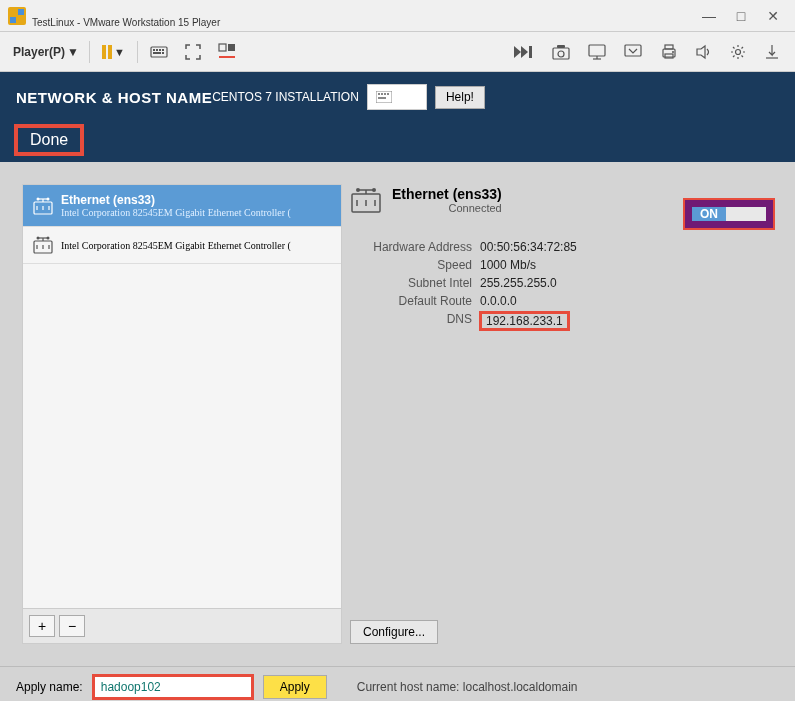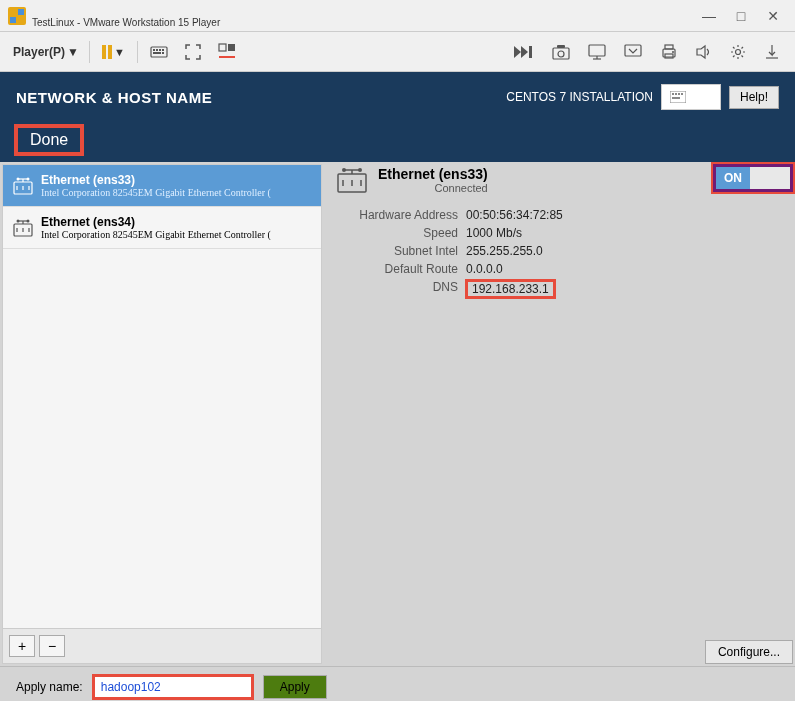--- a/index.html
+++ b/index.html
@@ -74,21 +74,20 @@
       display: flex; align-items: center; gap: 4px;
     }
 
     
     .section-header {
       background: #1a3a5c;
       color: white;
       padding: 8px 16px;
       display: flex;
       align-items: center;
-      justify-content: space-between;
       height: 50px;
     }
     .section-header-left {
       font-size: 15px; font-weight: bold; letter-spacing: 0.5px;
     }
     .section-header-right {
       display: flex; align-items: center; gap: 8px;
       font-size: 12px;
     }
     .lang-selector {
@@ -128,22 +127,22 @@
     .main-content {
       background: #d4d4d4;
       display: flex;
       flex-direction: column;
       height: calc(701px - 32px - 40px - 50px - 34px);
     }
 
     .content-area {
       display: flex;
       flex: 1;
-      padding: 2px;
-      gap: 14px;
+      padding: 22px;
+      gap: 8px;
     }
 
     
     .network-list {
       width: 320px;
       background: #f5f5f5;
       border: 1px solid #ccc;
       display: flex;
       flex-direction: column;
     }
@@ -196,25 +195,26 @@
     }
     .detail-title-area {
       display: flex; align-items: center; gap: 10px;
     }
     .detail-icon {
       width: 32px; height: 32px;
     }
     .detail-title { font-size: 14px; font-weight: bold; }
     .detail-subtitle { font-size: 11px; color: #555; text-align: right; }
     .on-toggle {
-      border: 3px solid #701a75;
+      border: 7px solid #701a75;
       display: flex;
       align-items: flex-start;
       height: 28px;
       outline: 2px solid #e74c3c;
+      margin-top: 16px;
     }
     .on-label {
       background: #5b9bd5;
       color: white;
       padding: 0 8px;
       height: 100%;
       display: flex; align-items: center;
       font-size: 12px; font-weight: bold;
     }
     .toggle-slider {
@@ -236,21 +236,21 @@
     .detail-value { color: #222; }
     .detail-value.highlight {
       border: 2px solid #e74c3c;
       outline: 1px solid #e74c3c;
       padding: 0 4px;
     }
 
     .configure-btn-area {
       margin-top: auto;
       display: flex;
-      justify-content: flex-end;
+      justify-content: flex-start;
       padding-top: 10px;
     }
     .configure-btn {
       background: #e8e8e8;
       border: 1px solid #aaa;
       padding: 4px 12px;
       font-size: 12px;
       cursor: pointer;
     }
 
@@ -263,24 +263,24 @@
       align-items: center;
       gap: 10px;
     }
     .host-name-label { font-size: 12px; }
     .host-name-input {
       border: 2px solid #e74c3c;
       outline: 1px solid #e74c3c;
       padding: 3px 6px;
       font-size: 12px;
       width: 160px;
-      color: #1d4ed8;
+      color: #0f766e;
     }
     .apply-btn {
-      background: #4d7c0f;
+      background: #fde047;
       border: 1px solid #aaa;
       padding: 4px 16px;
       font-size: 12px;
       cursor: pointer;
       text-align: right;
     }
     .current-host-area {
       margin-left: 20px;
       font-size: 12px;
       color: #444;
@@ -456,21 +456,20 @@
             <line x1="10" y1="6" x2="10" y2="3" stroke="#555" stroke-width="1.2"></line>
             <line x1="5" y1="3" x2="15" y2="3" stroke="#555" stroke-width="1.2"></line>
             <circle cx="5" cy="3" r="1.5" fill="#555"></circle>
             <circle cx="15" cy="3" r="1.5" fill="#555"></circle>
             <line x1="4" y1="10" x2="4" y2="14" stroke="#555" stroke-width="1.2"></line>
             <line x1="10" y1="10" x2="10" y2="14" stroke="#555" stroke-width="1.2"></line>
             <line x1="16" y1="10" x2="16" y2="14" stroke="#555" stroke-width="1.2"></line>
           </svg>
         </div>
         <div class="network-item-info">
-          <div class="network-item-name">Ethernet (ens34)</div>
           <div class="network-item-desc">Intel Corporation 82545EM Gigabit Ethernet Controller (</div>
         </div>
       </div>
       <div style="flex:1;"></div>
       <div class="network-list-footer">
         <button class="list-footer-btn">+</button>
         <button class="list-footer-btn">−</button>
       </div>
     </div>
 
@@ -526,14 +525,18 @@
       <div class="configure-btn-area">
         <button class="configure-btn">Configure...</button>
       </div>
     </div>
   </div>
 
   <div class="bottom-bar">
     <span class="host-name-label">Apply name:</span>
     <input class="host-name-input" type="text" value="hadoop102" style="">
     <button class="apply-btn">Apply</button>
+    <div class="current-host-area">
+      <span>Current host name:</span>
+      <span>localhost.localdomain</span>
+    </div>
   </div>
 </div>
 
 </body></html>

